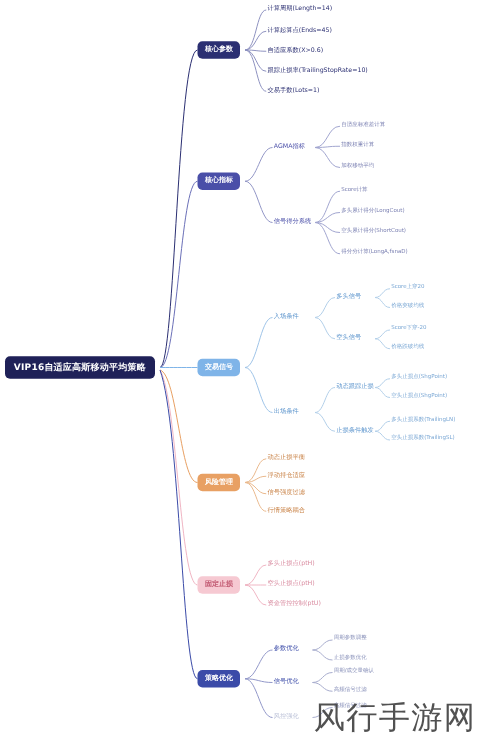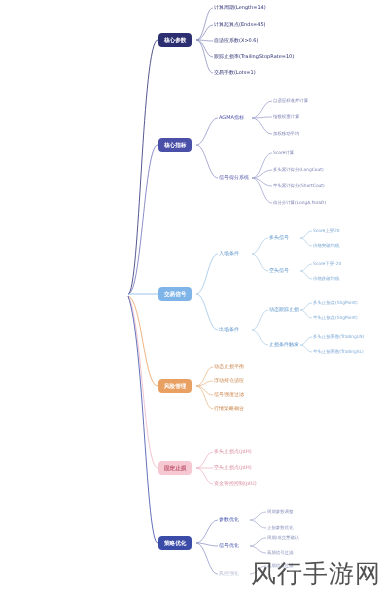--- a/index.html
+++ b/index.html
@@ -164,20 +164,21 @@
       <g stroke="#a8adce">
         <path d="M250 520 C258 520 258 512 266 512"></path>
         <path d="M250 520 C258 520 258 528 266 528"></path>
         <path d="M250 546 C258 546 258 538 266 538"></path>
         <path d="M250 546 C258 546 258 553 266 553"></path>
         <path d="M250 574 C258 574 258 566 266 566"></path>
       </g>
     </g>
   </svg>
 
+  <div class="node root" style="left:4px;top:294px;">VIP16自适应高斯移动平均策略</div>
 
   <div class="node l1 c-navy" style="left:158px;top:40px;">核心参数</div>
   <div class="node l2 navy" style="left:214px;top:8px;">计算周期(Length=14)</div>
   <div class="node l2 navy" style="left:214px;top:25px;">计算起算点(Ends=45)</div>
   <div class="node l2 navy" style="left:214px;top:41px;">自适应系数(X&gt;0.6)</div>
   <div class="node l2 navy" style="left:214px;top:57px;">跟踪止损率(TrailingStopRate=10)</div>
   <div class="node l2 navy" style="left:214px;top:73px;">交易手数(Lots=1)</div>
 
   <div class="node l1 c-purple" style="left:158px;top:145px;">核心指标</div>
   <div class="node l2 purple" style="left:219px;top:118px;">AGMA指标</div>

